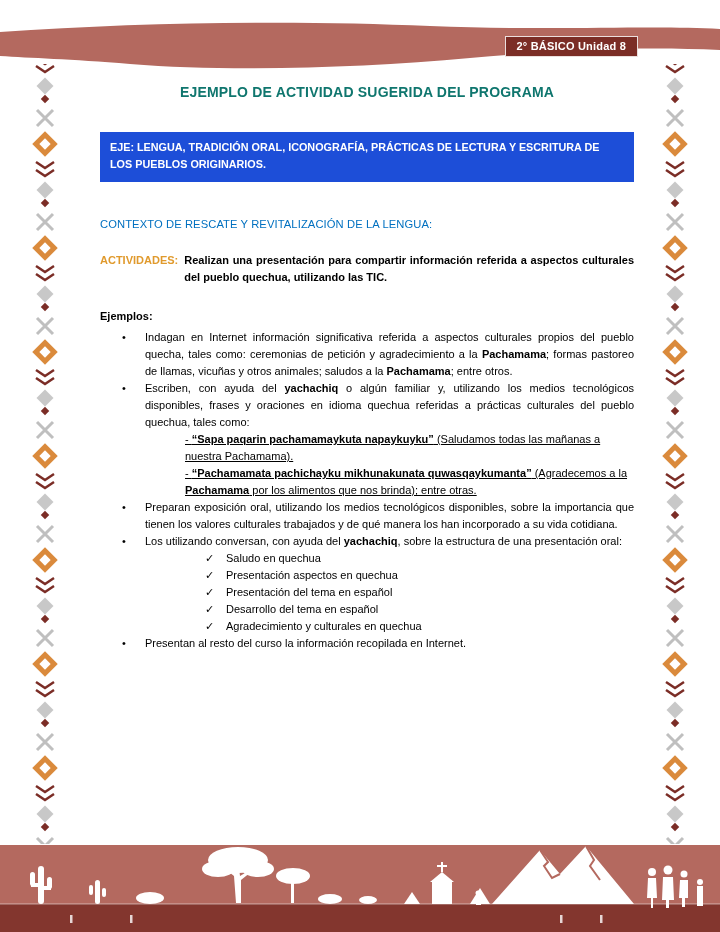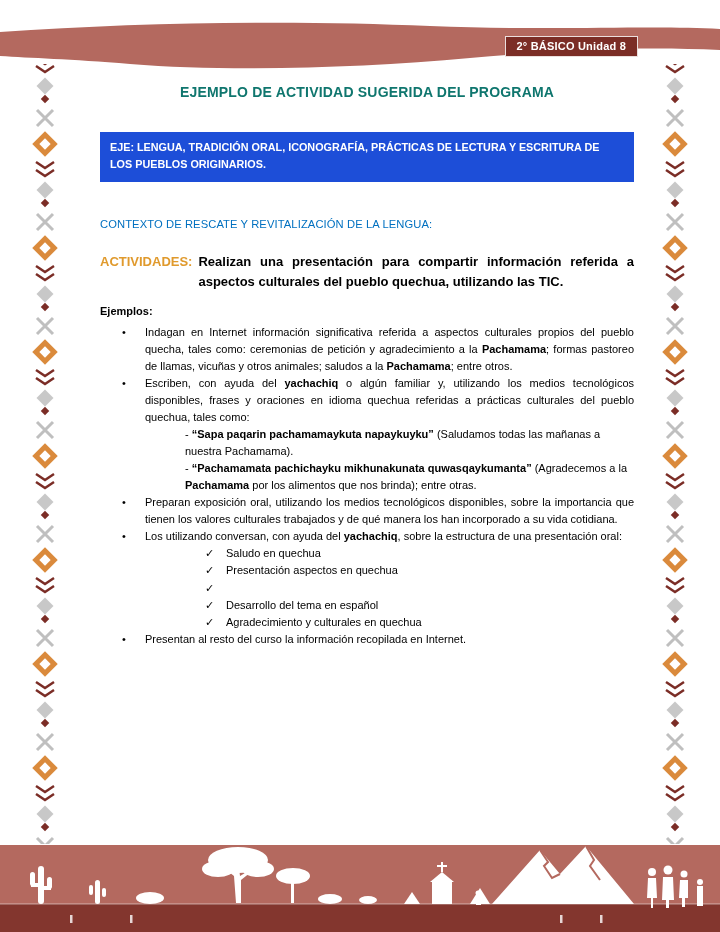--- a/index.html
+++ b/index.html
@@ -24,34 +24,34 @@
   .title { font-size:14px; font-weight:bold; text-align:center; letter-spacing:0.2px; margin-bottom:32px; color:#0f766e; }
 
   .eje {
     background:#1d4ed8; color:#ffffff; font-weight:bold;
     font-size:10.8px; line-height:1.6; padding:7px 10px 8px 10px;
     margin-bottom:36px;
   }
 
   .context { color:#0070c0; font-weight:normal; font-size:11.2px; margin-bottom:22px; letter-spacing:0.1px; }
 
-  .activities { display:flex; font-size:13px; line-height:1.55; font-weight:bold; margin-bottom:13px; }
+  .activities { display:flex; font-size:11px; line-height:1.55; font-weight:bold; margin-bottom:24px; }
   .activities .label { color:#e09a2d; white-space:nowrap; margin-right:6px; }
   .activities .text { flex:1; text-align:justify; color:#000; }
 
   .examples { font-weight:bold; font-size:11px; margin-bottom:7px; color:#000; }
 
   .list { font-size:11px; line-height:1.55; color:#000; }
   .li { display:flex; }
   .li .marker { flex:0 0 auto; }
   .li .li-text { flex:1; text-align:justify; }
   .indent-0 { padding-left:20px; }
   .indent-0 > .marker { width:25px; padding-left:2px; }
   .indent-1 { padding-left:85px; }
-  .indent-1 .li-text { text-align:left; }
+  .indent-1 .li-text { text-align:left;text-decoration:underline; }
   .indent-2 { padding-left:105px; }
   .indent-2 > .marker { width:21px; }
   .indent-2 .li-text { text-align:left; }
 </style>
 </head>
 <body>
 
 <div class="page">
 
   <svg class="deco" viewBox="0 0 720 932" aria-hidden="true">
@@ -195,20 +195,21 @@
         <div class="li indent-2">
           <span class="marker">✓</span>
           <div class="li-text"><span>Saludo en quechua</span></div>
         </div>
         <div class="li indent-2">
           <span class="marker">✓</span>
           <div class="li-text"><span>Presentación aspectos en quechua</span></div>
         </div>
         <div class="li indent-2">
           <span class="marker">✓</span>
+          <div class="li-text"><span>Presentación del tema en español</span></div>
         </div>
         <div class="li indent-2">
           <span class="marker">✓</span>
           <div class="li-text"><span>Desarrollo del tema en español</span></div>
         </div>
         <div class="li indent-2">
           <span class="marker">✓</span>
           <div class="li-text"><span>Agradecimiento y culturales en quechua</span></div>
         </div>
         <div class="li indent-0">

